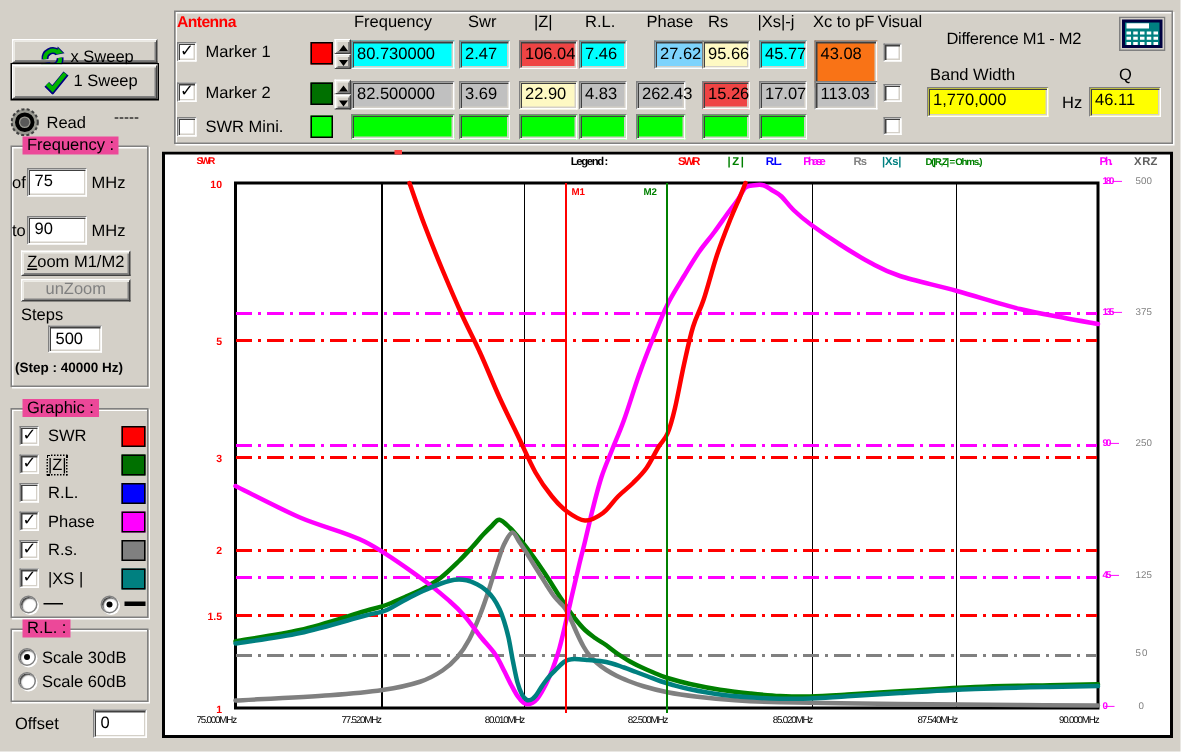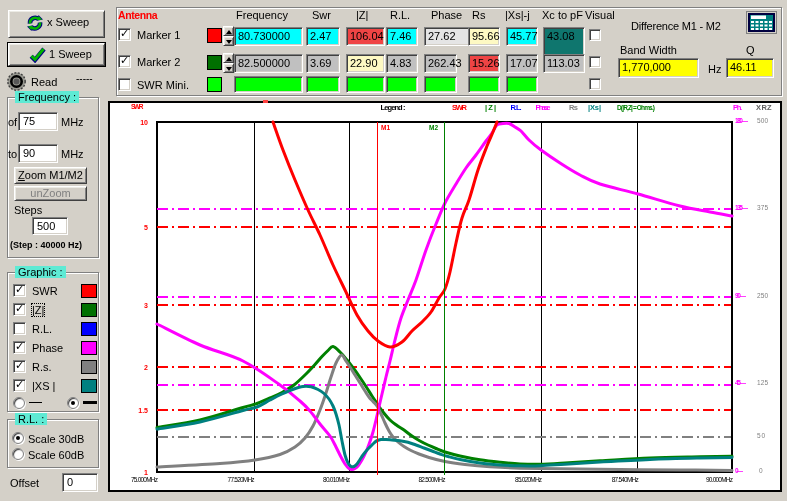--- a/index.html
+++ b/index.html
@@ -1,29 +1,29 @@
 <!DOCTYPE html>
 <html><head><meta charset="utf-8"><title>VNA</title><style>
 *{box-sizing:border-box}
 html,body{margin:0;padding:0}
 body{width:787px;height:501px;background:#d4d0c8;font-family:"Liberation Sans",sans-serif;font-size:11px;color:#000;position:relative;overflow:hidden}
 .a{position:absolute}
 .btn{background:#d4d0c8;border:1px solid;border-color:#ffffff #404040 #404040 #ffffff;box-shadow:inset 1px 1px 0 #ecebe5,inset -1px -1px 0 #808080}
 .inp{background:#fff;border:1px solid;border-color:#808080 #ffffff #ffffff #808080;box-shadow:inset 1px 1px 0 #404040,inset -1px -1px 0 #d4d0c8;padding:2px 0 0 4px}
 .cell{border:1px solid;border-color:#808080 #ffffff #ffffff #808080;box-shadow:inset 1px 1px 0 #404040,inset -1px -1px 0 #d4d0c8;padding:2px 0 0 3px}
 .gb{border:1px solid #808080;box-shadow:1px 1px 0 #ffffff,inset 1px 1px 0 #ffffff}
-.gl{background:#5eead4;padding:0 3px;top:-7px;position:absolute}
+.gl{background:#ec4899;padding:0 3px;top:-7px;position:absolute}
 .cb{width:13px;height:13px;background:#fff;border:1px solid;border-color:#808080 #ffffff #ffffff #808080;box-shadow:inset 1px 1px 0 #404040,inset -1px -1px 0 #d4d0c8;position:absolute}
 .ck{position:absolute;left:1px;top:-2px;font-size:11px}
 .rd{width:12px;height:12px;border-radius:50%;background:#fff;border:1px solid #808080;box-shadow:inset 1px 1px 1px #404040,1px 1px 0 #fff;position:absolute}
 .dot{position:absolute;left:3px;top:3px;width:4px;height:4px;border-radius:50%;background:#000}
 .sw{width:16px;height:14px;border:1px solid #000;position:absolute}
 </style></head><body>
 
-<div class="a btn" style="left:8px;top:10px;width:97px;height:28px">
+<div class="a btn" style="left:8px;top:26px;width:97px;height:16px">
  <svg class="a" style="left:17px;top:3px" width="18" height="18" viewBox="0 0 18 18">
   <path d="M4 9.5 A5.2 5.2 0 0 1 12.5 5" fill="none" stroke="#000080" stroke-width="4.6"></path>
   <path d="M14 8.5 A5.2 5.2 0 0 1 5.5 13.2" fill="none" stroke="#000080" stroke-width="4.6"></path>
   <path d="M12.5 1 L17 5.5 L11 6.7 Z" fill="#000080"></path>
   <path d="M5.5 17 L1 12.5 L7 11.3 Z" fill="#000080"></path>
   <path d="M4 9.5 A5.2 5.2 0 0 1 12.5 5" fill="none" stroke="#00b400" stroke-width="2.6"></path>
   <path d="M14 8.5 A5.2 5.2 0 0 1 5.5 13.2" fill="none" stroke="#00b400" stroke-width="2.6"></path>
   <path d="M12.7 2 L16 5.4 L11.5 6.2 Z" fill="#00b400"></path>
   <path d="M5.3 16 L2 12.6 L6.5 11.8 Z" fill="#00b400"></path>
  </svg>
@@ -147,24 +147,24 @@
     <div class="a" style="left:2px;top:3px;width:0;height:0;border-left:3px solid transparent;border-right:3px solid transparent;border-bottom:4px solid #000"></div>
   </div>
 <div class="a btn" style="left:223px;top:63px;width:11px;height:10px">
     <div class="a" style="left:2px;top:3px;width:0;height:0;border-left:3px solid transparent;border-right:3px solid transparent;border-top:4px solid #000"></div>
   </div>
 
 <div class="a cell" style="left:234px;top:27px;width:69px;height:19px;background:#00ffff">80.730000</div>
 <div class="a cell" style="left:306px;top:27px;width:34px;height:19px;background:#00ffff">2.47</div>
 <div class="a cell" style="left:346px;top:27px;width:39px;height:19px;background:#ef4444">106.04</div>
 <div class="a cell" style="left:386px;top:27px;width:32px;height:19px;background:#00ffff">7.46</div>
-<div class="a cell" style="left:424px;top:27px;width:54px;height:19px;background:#e5e5e5">27.62</div>
+<div class="a cell" style="left:436px;top:27px;width:54px;height:19px;background:#7dd3fc">27.62</div>
 <div class="a cell" style="left:468px;top:27px;width:32px;height:19px;background:#fef9c3">95.66</div>
 <div class="a cell" style="left:506px;top:27px;width:32px;height:19px;background:#00ffff">45.77</div>
-<div class="a cell" style="left:543px;top:27px;width:42px;height:32px;background:#0f766e">43.08</div>
+<div class="a cell" style="left:543px;top:27px;width:42px;height:32px;background:#f97316">43.08</div>
 <div class="cb" style="left:589px;top:29px;width:12px;height:12px"></div>
 
 <div class="a cell" style="left:234px;top:54px;width:69px;height:19px;background:#c0c0c0">82.500000</div>
 <div class="a cell" style="left:306px;top:54px;width:34px;height:19px;background:#c0c0c0">3.69</div>
 <div class="a cell" style="left:346px;top:54px;width:39px;height:19px;background:#fef9c3">22.90</div>
 <div class="a cell" style="left:386px;top:54px;width:32px;height:19px;background:#c0c0c0">4.83</div>
 <div class="a cell" style="left:424px;top:54px;width:33px;height:19px;background:#c0c0c0">262.43</div>
 <div class="a cell" style="left:468px;top:54px;width:32px;height:19px;background:#ef4444">15.26</div>
 <div class="a cell" style="left:506px;top:54px;width:32px;height:19px;background:#c0c0c0">17.07</div>
 <div class="a cell" style="left:543px;top:54px;width:42px;height:19px;background:#c0c0c0">113.03</div>

